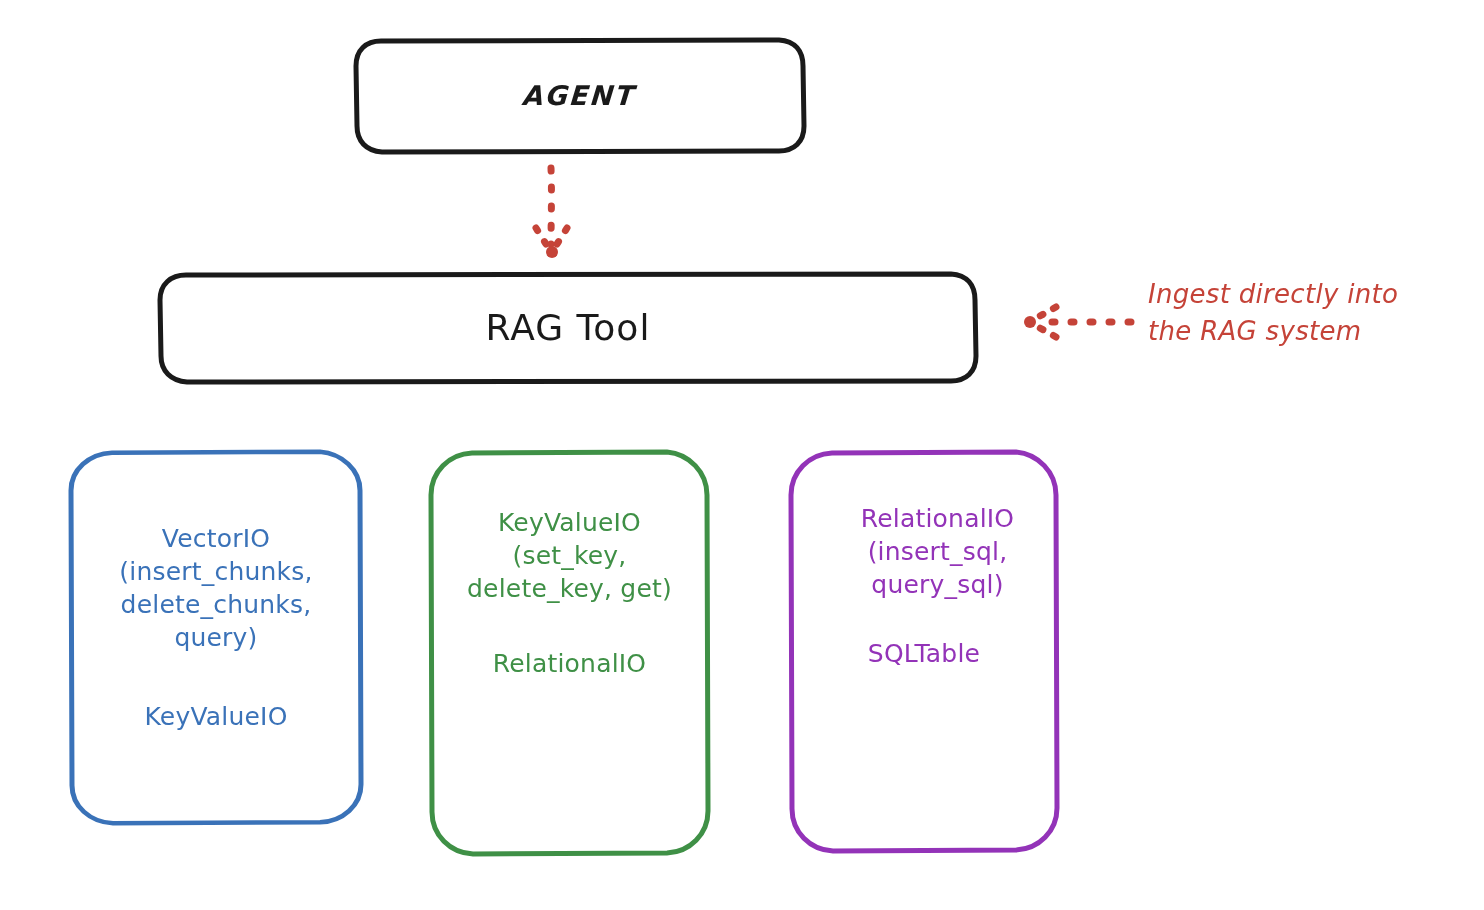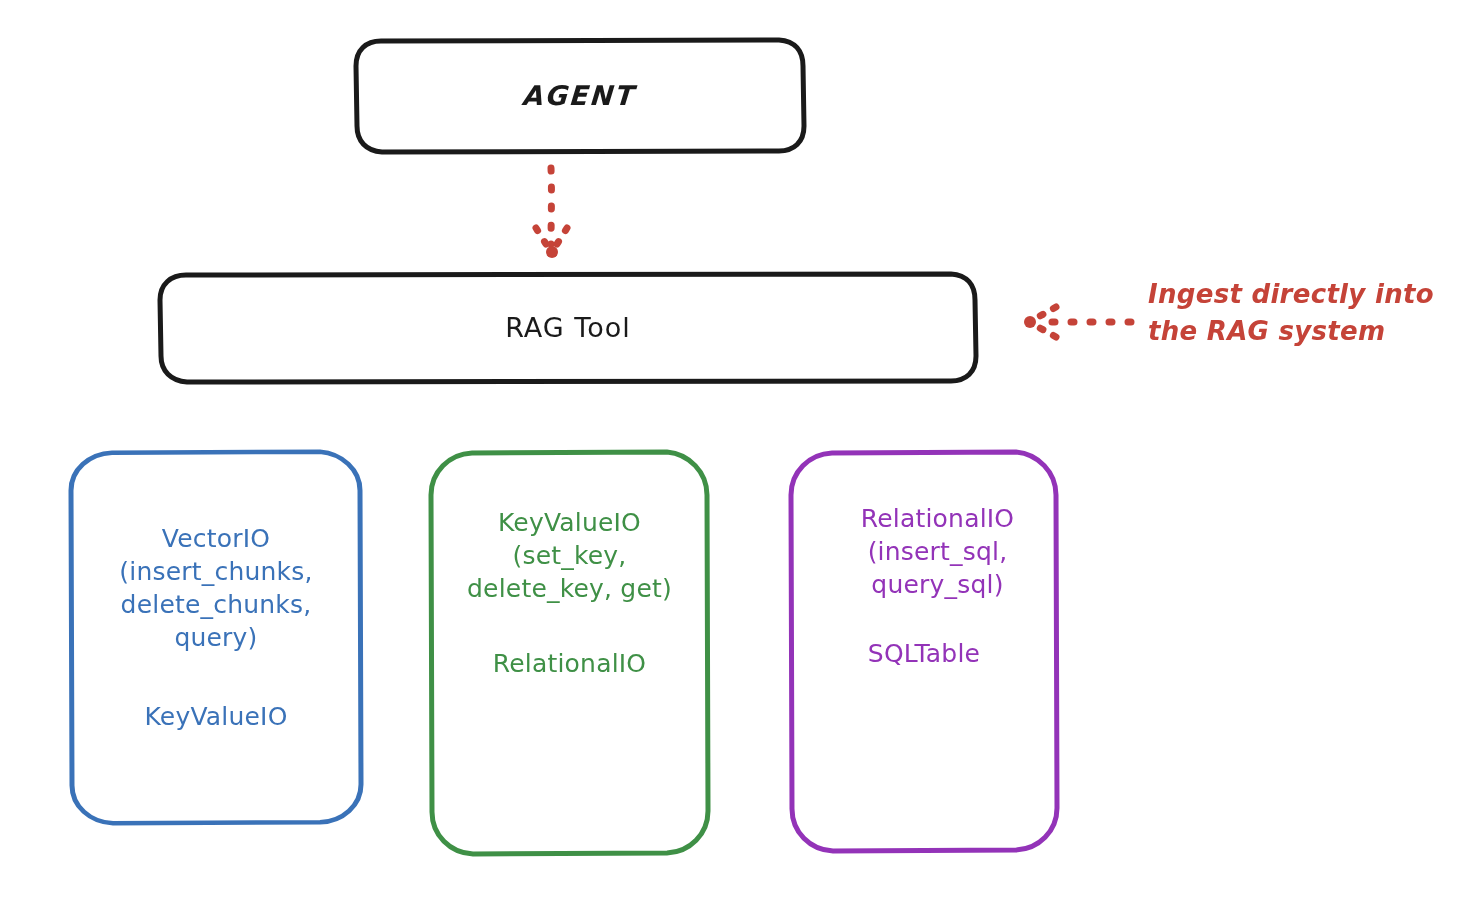--- a/index.html
+++ b/index.html
@@ -58,21 +58,21 @@
 
   .label-agent {
     font-size: 27px;
     font-style: italic;
     font-weight: 700;
     color: #1a1a1a;
     letter-spacing: 2px;
     transform: skewX(-6deg);
   }
   .label-ragtool {
-    font-size: 27px;
+    font-size: 36px;
     font-weight: 500;
     color: #1a1a1a;
     letter-spacing: 1px;
   }
 
   
   .box-vector {
     left: 68px;
     top: 450px;
     width: 296px;
@@ -118,21 +118,21 @@
 
   
   .annotation {
     position: absolute;
     left: 1148px;
     top: 276px;
     width: 320px;
     color: #c54338;
     font-size: 26px;
     line-height: 1.42;
-    font-weight: 700;
+    font-weight: 400;
     font-style: italic;
     white-space: pre-line;
     letter-spacing: 0.3px;
   }
 
   svg.sketch {
     position: absolute;
     left: 0; top: 0;
     width: 100%;
     height: 100%;

